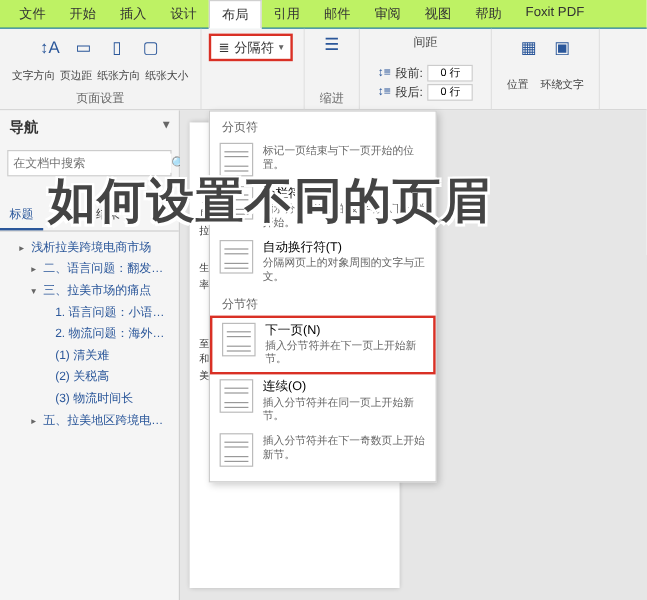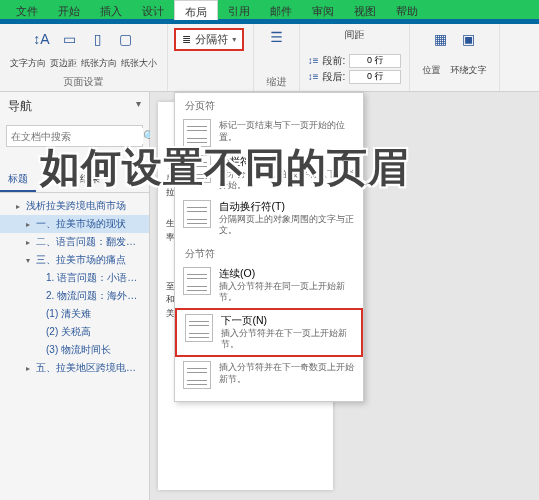--- a/index.html
+++ b/index.html
@@ -1,32 +1,32 @@
 <!DOCTYPE html>
 <html><head>
 <meta charset="utf-8">
 <style>
 *{box-sizing:border-box;margin:0;padding:0;font-family:"Microsoft YaHei","Segoe UI",sans-serif}
 body{width:539px;height:500px;overflow:hidden;background:#fff;font-size:11px;color:#333;position:relative}
-.ribbon-tabs{display:flex;height:24px;background:#22c55e;border-bottom:5px solid #0369a1;padding-left:6px}
+.ribbon-tabs{display:flex;height:24px;background:#bef264;border-bottom:1px solid #0369a1;padding-left:6px}
 .ribbon-tabs .tab{padding:4px 10px;cursor:pointer;font-size:11px}
 .ribbon-tabs .tab.active{background:#fff;border:1px solid #d0d0d0;border-bottom:1px solid #fff;margin-bottom:-1px}
 .ribbon-body{height:68px;background:#f3f3f3;border-bottom:1px solid #d0d0d0;display:flex;position:relative}
 .rg{display:flex;flex-direction:column;align-items:center;padding:2px 6px;border-right:1px solid #e1e1e1;height:100%;justify-content:space-between}
 .rg .icons{display:flex;gap:6px;flex-wrap:wrap;padding-top:2px}
 .rg .ico{width:22px;height:22px;display:flex;align-items:center;justify-content:center;color:#2b579a;font-size:14px}
 .rg .lbl{font-size:10px;color:#666;text-align:left}
 .dropdown-btn{display:flex;align-items:center;gap:4px;border:2px solid #d93025;padding:2px 6px;font-size:11px;background:#fff}
 .dropdown-btn .arr{font-size:8px;color:#666}
 .spacing{font-size:10px;display:flex;flex-direction:column;gap:2px;padding-top:4px}
 .spacing .row{display:flex;align-items:center;gap:4px}
-.spacing input{width:52px;height:14px;font-size:9px;border:1px solid #ccc;text-align:center}
+.spacing input{width:38px;height:14px;font-size:9px;border:1px solid #ccc;text-align:center}
 .main{display:flex;height:calc(500px - 92px);position:relative}
 .nav-pane{width:150px;background:#f5f5f5;border-right:1px solid #d0d0d0;display:flex;flex-direction:column}
-.nav-title{display:flex;justify-content:space-between;align-items:flex-start;padding:6px 8px;font-size:12px;font-weight:400}
+.nav-title{display:flex;justify-content:space-between;align-items:flex-start;padding:6px 8px;font-size:12px;font-weight:700}
 .nav-title .chev{font-size:10px;color:#666}
 .nav-search{margin:4px 6px;border:1px solid #ccc;background:#fff;display:flex;align-items:center;padding:2px 4px}
 .nav-search input{border:none;outline:none;flex:1;font-size:10px;height:16px}
 .nav-search .si{color:#666;font-size:11px}
 .nav-tabs{display:flex;border-bottom:1px solid #d0d0d0;margin-top:17px}
 .nav-tabs .nt{padding:4px 8px;font-size:10px;cursor:pointer}
 .nav-tabs .nt.active{border-bottom:2px solid #2b579a;color:#2b579a}
 .outline{flex:1;overflow:auto;padding:4px 0}
 .outline .oi{padding:2px 6px 2px 16px;font-size:10px;color:#2b579a;cursor:pointer;white-space:nowrap;overflow:hidden;text-overflow:ellipsis}
 .outline .oi.l2{padding-left:26px}
@@ -55,20 +55,21 @@
   <div class="tab">文件</div>
   <div class="tab">开始</div>
   <div class="tab">插入</div>
   <div class="tab">设计</div>
   <div class="tab active">布局</div>
   <div class="tab">引用</div>
   <div class="tab">邮件</div>
   <div class="tab">审阅</div>
   <div class="tab">视图</div>
   <div class="tab">帮助</div>
+  <div class="tab">Foxit PDF</div>
 </div>
 
 <div class="ribbon-body">
   <div class="rg" style="width:168px">
     <div class="icons">
       <div class="ico">↕A</div>
       <div class="ico">▭</div>
       <div class="ico">▯</div>
       <div class="ico">▢</div>
     </div>
@@ -130,21 +131,20 @@
       <input placeholder="在文档中搜索" style="">
       <span class="si">🔍</span>
     </div>
     <div class="nav-tabs">
       <div class="nt active">标题</div>
       <div class="nt">页面</div>
       <div class="nt">结果</div>
     </div>
     <div class="outline" id="outline">
         <div class="oi"><span class="tri">▸</span>浅析拉美跨境电商市场</div>
-        <div class="oi l2 sel"><span class="tri">▸</span>一、拉美市场的现状</div>
         <div class="oi l2"><span class="tri">▸</span>二、语言问题：翻发几乎无法阻挡</div>
         <div class="oi l2"><span class="tri">▾</span>三、拉美市场的痛点</div>
         <div class="oi l3"><span class="tri"></span>1. 语言问题：小语种不能...</div>
         <div class="oi l3"><span class="tri"></span>2. 物流问题：海外仓是必...</div>
         <div class="oi l3"><span class="tri"></span>(1) 清关难</div>
         <div class="oi l3"><span class="tri"></span>(2) 关税高</div>
         <div class="oi l3"><span class="tri"></span>(3) 物流时间长</div>
         <div class="oi l2"><span class="tri">▸</span>五、拉美地区跨境电商行业</div>
       </div>
   </div>
@@ -180,42 +180,42 @@
           <div class="ln" style="top:10px"></div>
           <div class="ln" style="top:18px"></div>
           <div class="ln" style="top:22px"></div>
         </div>
         <div class="mt">
           <div class="mtit">自动换行符(T)</div>
           <div class="mdesc">分隔网页上的对象周围的文字与正文。</div>
         </div>
       </div>
       <div class="section-h">分节符</div>
+      <div class="mi hl">
+        <div class="mico">
+          <div class="ln" style="top:6px"></div>
+          <div class="ln" style="top:10px"></div>
+          <div class="ln" style="top:18px"></div>
+          <div class="ln" style="top:22px"></div>
+        </div>
+        <div class="mt">
+          <div class="mtit">下一页(N)</div>
+          <div class="mdesc">插入分节符并在下一页上开始新节。</div>
+        </div>
+      </div>
       <div class="mi">
         <div class="mico">
           <div class="ln" style="top:6px"></div>
           <div class="ln" style="top:10px"></div>
           <div class="ln" style="top:18px"></div>
           <div class="ln" style="top:22px"></div>
         </div>
         <div class="mt">
           <div class="mtit">连续(O)</div>
           <div class="mdesc">插入分节符并在同一页上开始新节。</div>
-        </div>
-      </div>
-      <div class="mi hl">
-        <div class="mico">
-          <div class="ln" style="top:6px"></div>
-          <div class="ln" style="top:10px"></div>
-          <div class="ln" style="top:18px"></div>
-          <div class="ln" style="top:22px"></div>
-        </div>
-        <div class="mt">
-          <div class="mtit">下一页(N)</div>
-          <div class="mdesc">插入分节符并在下一页上开始新节。</div>
         </div>
       </div>
       <div class="mi">
         <div class="mico">
           <div class="ln" style="top:6px"></div>
           <div class="ln" style="top:10px"></div>
           <div class="ln" style="top:18px"></div>
           <div class="ln" style="top:22px"></div>
         </div>
         <div class="mt">

